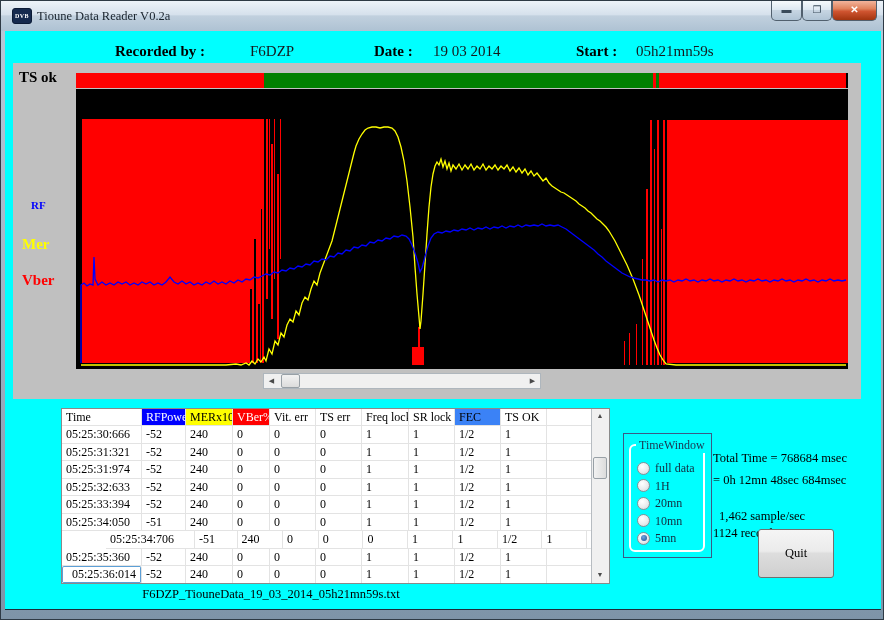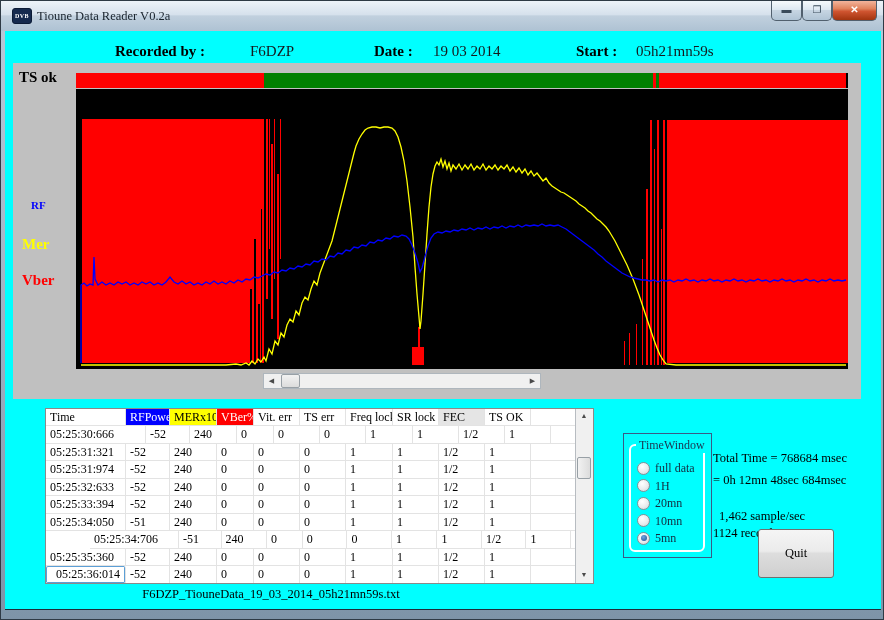--- a/index.html
+++ b/index.html
@@ -38,21 +38,21 @@
   #mer-label{position:absolute;left:9px;top:173px;font-size:15px;font-weight:bold;color:#ffff00;}
   #vber-label{position:absolute;left:9px;top:209px;font-size:15px;font-weight:bold;color:#ff0000;}
   
   #h-scroll{position:absolute;left:250px;top:310px;width:278px;height:16px;box-sizing:border-box;
     background:#f0f0f0;border:1px solid #aeb6bd;}
   .h-arrow{position:absolute;top:0;width:15px;height:14px;text-align:center;font-size:7px;line-height:14px;color:#4a4a4a;}
   #h-arrow-left{left:0;} #h-arrow-right{right:0;}
   #h-thumb{position:absolute;left:17px;top:0;width:19px;height:14px;box-sizing:border-box;
     background:linear-gradient(180deg,#f2f2f2,#dcdcdc);border:1px solid #98a0a6;border-radius:2px;}
   
-  #table-wrap{position:absolute;left:40px;top:377px;width:549px;height:176px;box-sizing:border-box;
+  #table-wrap{position:absolute;left:56px;top:377px;width:549px;height:176px;box-sizing:border-box;
     background:#fff;border:1px solid #8a8a8a;display:flex;}
   #grid{flex:1;overflow:hidden;}
   .grid-row{display:flex;height:17.5px;}
   .grid-row.hdr{height:17px;}
   .cell{box-sizing:border-box;font-size:12px;color:#000;padding-left:4px;line-height:17.5px;
     border-right:1px solid #e3e3e3;border-bottom:1px solid #e3e3e3;white-space:nowrap;overflow:hidden;}
   .hdr .cell{line-height:17px;}
   .cell.fill{flex:1;border-right:none;}
   .cell.focus{box-shadow:inset 0 0 0 1px #5c9fd6;border-radius:2px;padding-left:10px;}
   #v-scroll{width:17px;background:#f0f0f0;border-left:1px solid #b7bcc1;position:relative;}
@@ -156,26 +156,26 @@
       <div id="grid">
           <div class="grid-row hdr">
             <div class="cell" style="width: 80px; background: rgb(255, 255, 255); color: rgb(0, 0, 0);">Time</div>
             <div class="cell" style="width: 44px; background: rgb(0, 0, 255); color: rgb(255, 255, 255);">RFPower</div>
             <div class="cell" style="width: 47px; background: rgb(255, 255, 0); color: rgb(0, 0, 0);">MERx10</div>
             <div class="cell" style="width: 37px; background: rgb(255, 0, 0); color: rgb(255, 255, 255);">VBer%</div>
             <div class="cell" style="width: 46px; background: rgb(255, 255, 255); color: rgb(0, 0, 0);">Vit. err</div>
             <div class="cell" style="width: 46px; background: rgb(255, 255, 255); color: rgb(0, 0, 0);">TS err</div>
             <div class="cell" style="width: 47px; background: rgb(255, 255, 255); color: rgb(0, 0, 0);">Freq lock</div>
             <div class="cell" style="width: 46px; background: rgb(255, 255, 255); color: rgb(0, 0, 0);">SR lock</div>
-            <div class="cell" style="width: 46px; background: #e5e5e5; color: rgb(0, 0, 0);">FEC</div>
+            <div class="cell" style="width: 46px; background: #3b82f6; color: rgb(0, 0, 0);">FEC</div>
             <div class="cell" style="width: 46px; background: rgb(255, 255, 255); color: rgb(0, 0, 0);">TS OK</div>
             <div class="cell fill"></div>
           </div>
           <div class="grid-row">
-            <div class="cell" style="width: 100px;">05:25:30:666</div>
+            <div class="cell" style="width: 80px;">05:25:30:666</div>
             <div class="cell" style="width: 44px;">-52</div>
             <div class="cell" style="width: 47px;">240</div>
             <div class="cell" style="width: 37px;">0</div>
             <div class="cell" style="width: 46px;">0</div>
             <div class="cell" style="width: 46px;">0</div>
             <div class="cell" style="width: 47px;">1</div>
             <div class="cell" style="width: 46px;">1</div>
             <div class="cell" style="width: 46px;">1/2</div>
             <div class="cell" style="width: 46px;">1</div>
             <div class="cell fill"></div>

